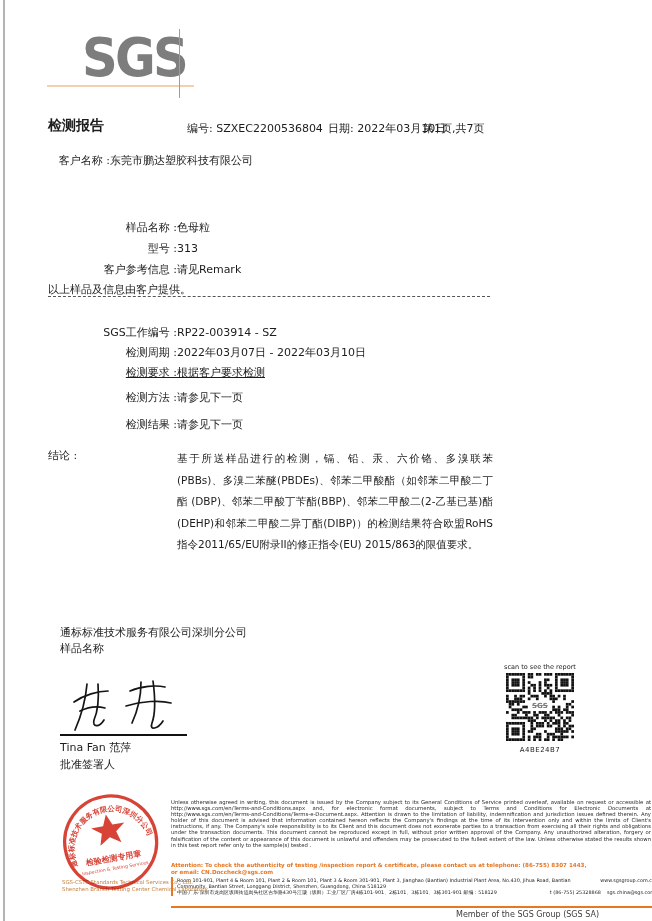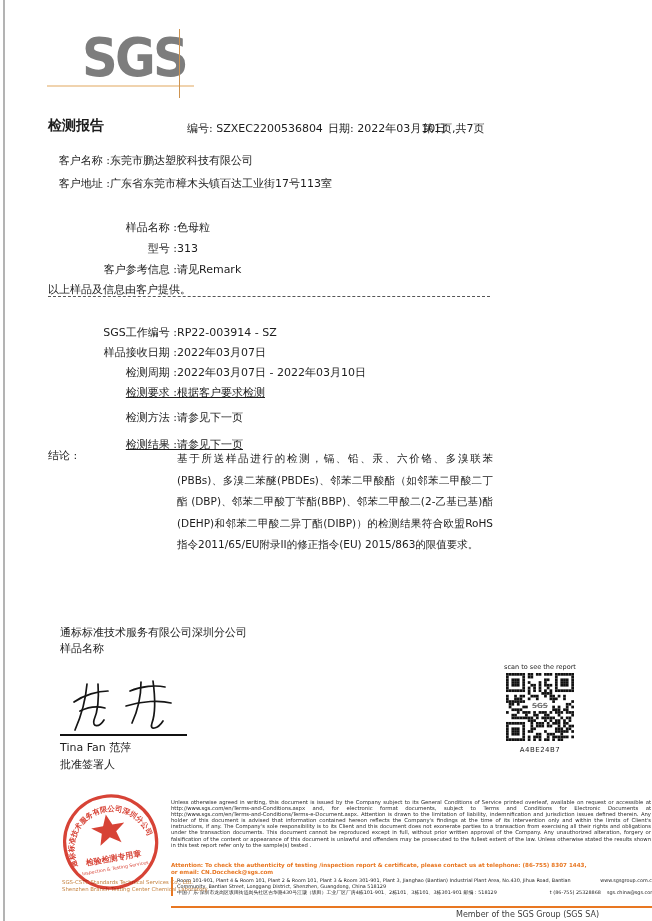--- a/index.html
+++ b/index.html
@@ -67,24 +67,20 @@
   <div class="abs doc-title">检测报告</div>
   <div class="abs hmeta" style="left:187px;">编号: SZXEC2200536804</div>
   <div class="abs hmeta" style="left:328px;">日期: 2022年03月10日</div>
   <div class="abs hmeta" style="left:423px;">第1页,共7页</div>
 
   <div class="abs block" style="top:153px;">
     <div class="row">
       <span class="lbl">客户名称 :</span>
       <span>东莞市鹏达塑胶科技有限公司</span>
     </div>
-    <div class="row">
-      <span class="lbl">客户地址 :</span>
-      <span>广东省东莞市樟木头镇百达工业街17号113室</span>
-    </div>
   </div>
 
   <div class="abs block" style="top:212px;">
     <div class="row wide" style="margin-bottom:6px;margin-top:8px;">
       <span class="lbl">样品名称 :</span>
       <span>色母粒</span>
     </div>
     <div class="row wide" style="margin-bottom:6px;">
       <span class="lbl">型号 :</span>
       <span>313</span>
@@ -97,36 +93,32 @@
   </div>
 
   <div class="abs dashline"></div>
 
   <div class="abs block" style="top:325px;">
     <div class="row wide rrow">
       <span class="lbl">SGS工作编号 :</span>
       <span>RP22-003914 - SZ</span>
     </div>
     <div class="row wide rrow">
-      <span class="lbl">样品接收日期 :</span>
-      <span>2022年03月07日</span>
-    </div>
-    <div class="row wide rrow">
       <span class="lbl">检测周期 :</span>
       <span>2022年03月07日 - 2022年03月10日</span>
     </div>
     <div class="row wide rrow" style="margin-bottom:10px;text-decoration:underline;">
       <span class="lbl">检测要求 :</span>
       <span>根据客户要求检测</span>
     </div>
     <div class="row wide rrow">
       <span class="lbl">检测方法 :</span>
       <span>请参见下一页</span>
     </div>
-    <div class="row wide rrow" style="margin-top:12px;text-decoration:underline;">
+    <div class="row wide rrow" style="margin-top:12px;">
       <span class="lbl">检测结果 :</span>
       <span>请参见下一页</span>
     </div>
   </div>
 
   <div class="abs block concl" style="top:448px;">
     <span class="lbl">结论 :</span>
     <span class="txt">基于所送样品进行的检测，镉、铅、汞、六价铬、多溴联苯(PBBs)、多溴二苯醚(PBDEs)、邻苯二甲酸酯（如邻苯二甲酸二丁酯 (DBP)、邻苯二甲酸丁苄酯(BBP)、邻苯二甲酸二(2-乙基已基)酯(DEHP)和邻苯二甲酸二异丁酯(DIBP)）的检测结果符合欧盟RoHS指令2011/65/EU附录II的修正指令(EU) 2015/863的限值要求。</span>
   </div>
 

